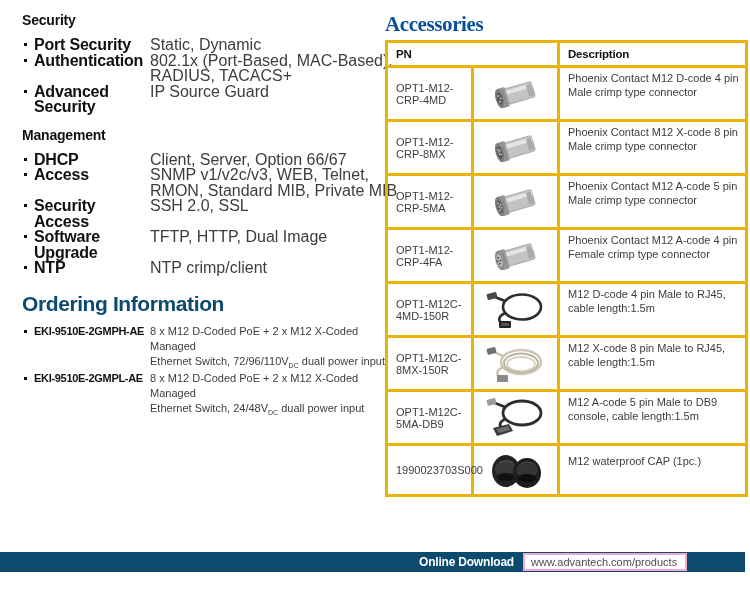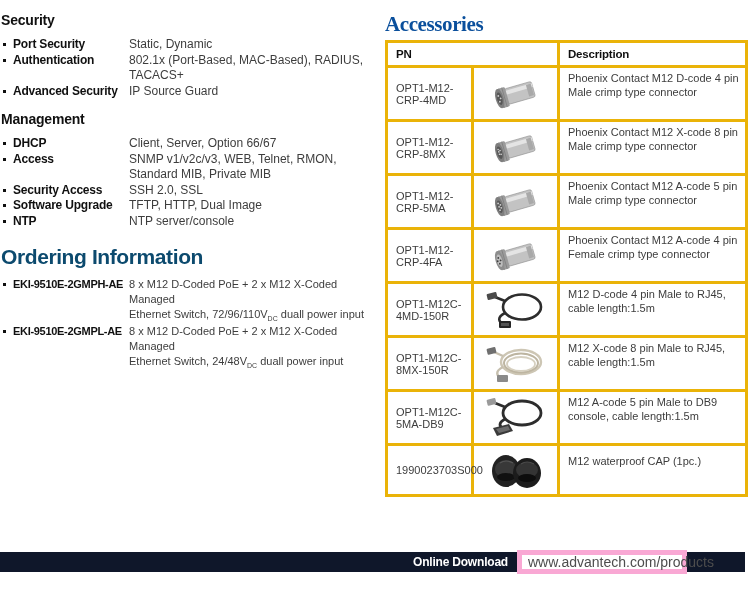--- a/index.html
+++ b/index.html
@@ -1,23 +1,23 @@
 <!DOCTYPE html>
 <html><head>
 <meta charset="utf-8">
 <style>
   html,body { margin:0; padding:0; background:#ffffff; }
   body { font-family:"Liberation Sans", sans-serif; -webkit-font-smoothing:antialiased; }
   .page { position:relative; width:750px; height:591px; background:#fff; overflow:hidden; }
 
   
-  .left-col { position:absolute; left:1px; top:10px; width:376px; }
+  .left-col { position:absolute; left:22px; top:10px; width:376px; }
   .sec-title { font-size:14px; font-weight:bold; color:#101010; margin:2px 0 9px 0; letter-spacing:-0.2px; }
   .sec-block { margin-bottom:12px; }
-  .spec-row { display:flex; font-size:12px; line-height:15.5px; padding-left:2px; }
+  .spec-row { display:flex; font-size:16px; line-height:15.5px; padding-left:2px; }
   .bullet { width:3px; height:3px; background:#101010; margin:6px 7px 0 0; flex:none; }
   .spec-label { width:116px; font-weight:bold; color:#101010; flex:none; letter-spacing:-0.2px; }
   .spec-value { flex:1; color:#3d3d3d; }
 
   .big-title { font-size:21px; font-weight:bold; margin:16px 0 8px 0; letter-spacing:-0.4px; }
 
   .order-row { display:flex; font-size:11px; line-height:15px; padding-left:2px; margin-bottom:2px; }
   .order-model { width:116px; font-weight:bold; color:#101010; flex:none; letter-spacing:-0.3px; }
   .order-desc { flex:1; color:#3d3d3d; }
   .order-desc sub { font-size:7px; line-height:0; }
@@ -29,21 +29,21 @@
   table.acc { border-collapse:collapse; width:363px; font-size:11px; table-layout:fixed; }
   table.acc th, table.acc td { border:3px solid #eab308; }
   table.acc th { text-align:left; font-size:11.5px; color:#101010; padding:4px 8px; height:14px; letter-spacing:-0.2px; }
   td.td-pn { width:114px; padding:2px 4px 2px 8px; color:#3d3d3d; height:44px; }
   td.td-img { width:76px; text-align:center; vertical-align:middle; padding:1px 0; }
   td.td-desc { padding:4px 6px 20px 8px; color:#3d3d3d; line-height:13.5px; }
 
   
   .footer-bar { position:absolute; left:0; top:552px; width:745px; height:20px; display:flex; align-items:center; }
   .footer-label { margin-left:auto; color:#ffffff; font-weight:bold; font-size:12px; padding-right:9px; letter-spacing:-0.2px; }
-  .footer-box { width:154px; height:14px; background:#ffffff; border:5px solid #f9a8d4; font-size:14px; color:#4d4d4d; display:flex; align-items:center; padding-left:6px; margin-right:58px; }
+  .footer-box { width:154px; height:14px; background:#ffffff; border:2px solid #f9a8d4; font-size:11px; color:#4d4d4d; display:flex; align-items:center; padding-left:6px; margin-right:58px; }
 
   svg { display:inline-block; vertical-align:middle; }
 </style>
 </head>
 <body>
 
 <div class="page">
 
   <div class="left-col">
 
@@ -84,21 +84,21 @@
         <span class="spec-value">SSH 2.0, SSL</span>
       </div>
       <div class="spec-row">
         <span class="bullet"></span>
         <span class="spec-label">Software Upgrade</span>
         <span class="spec-value">TFTP, HTTP, Dual Image</span>
       </div>
       <div class="spec-row">
         <span class="bullet"></span>
         <span class="spec-label">NTP</span>
-        <span class="spec-value">NTP server/console</span>
+        <span class="spec-value">NTP crimp/client</span>
       </div>
     </div>
 
     <div class="big-title" style="color:#0c4a6e;">Ordering Information</div>
 
     <div class="order-row">
       <span class="bullet"></span>
       <span class="order-model">EKI-9510E-2GMPH-AE</span>
       <span class="order-desc">
         <span style="display:block;">8 x M12 D-Coded PoE + 2 x M12 X-Coded Managed</span>
@@ -280,20 +280,20 @@
             <path d="M14 14 Q 20 10 27 14" stroke="#555555" stroke-width="1.2" fill="none"></path>
             <path d="M35 15 Q 41 11 48 15" stroke="#4a4a4a" stroke-width="1.2" fill="none"></path>
           </svg>
         </td>
         <td class="td-desc">M12 waterproof CAP (1pc.)</td>
       </tr>
     </tbody>
       </table>
   </div>
 
-  <div class="footer-bar" style="background:#0f172a;">
+  <div class="footer-bar" style="background:#0c4a6e;">
     <span class="footer-label">Online Download</span>
     <span class="footer-box">
       <span>www.advantech.com/products</span>
     </span>
   </div>
 
 </div>
 
 </body></html>

